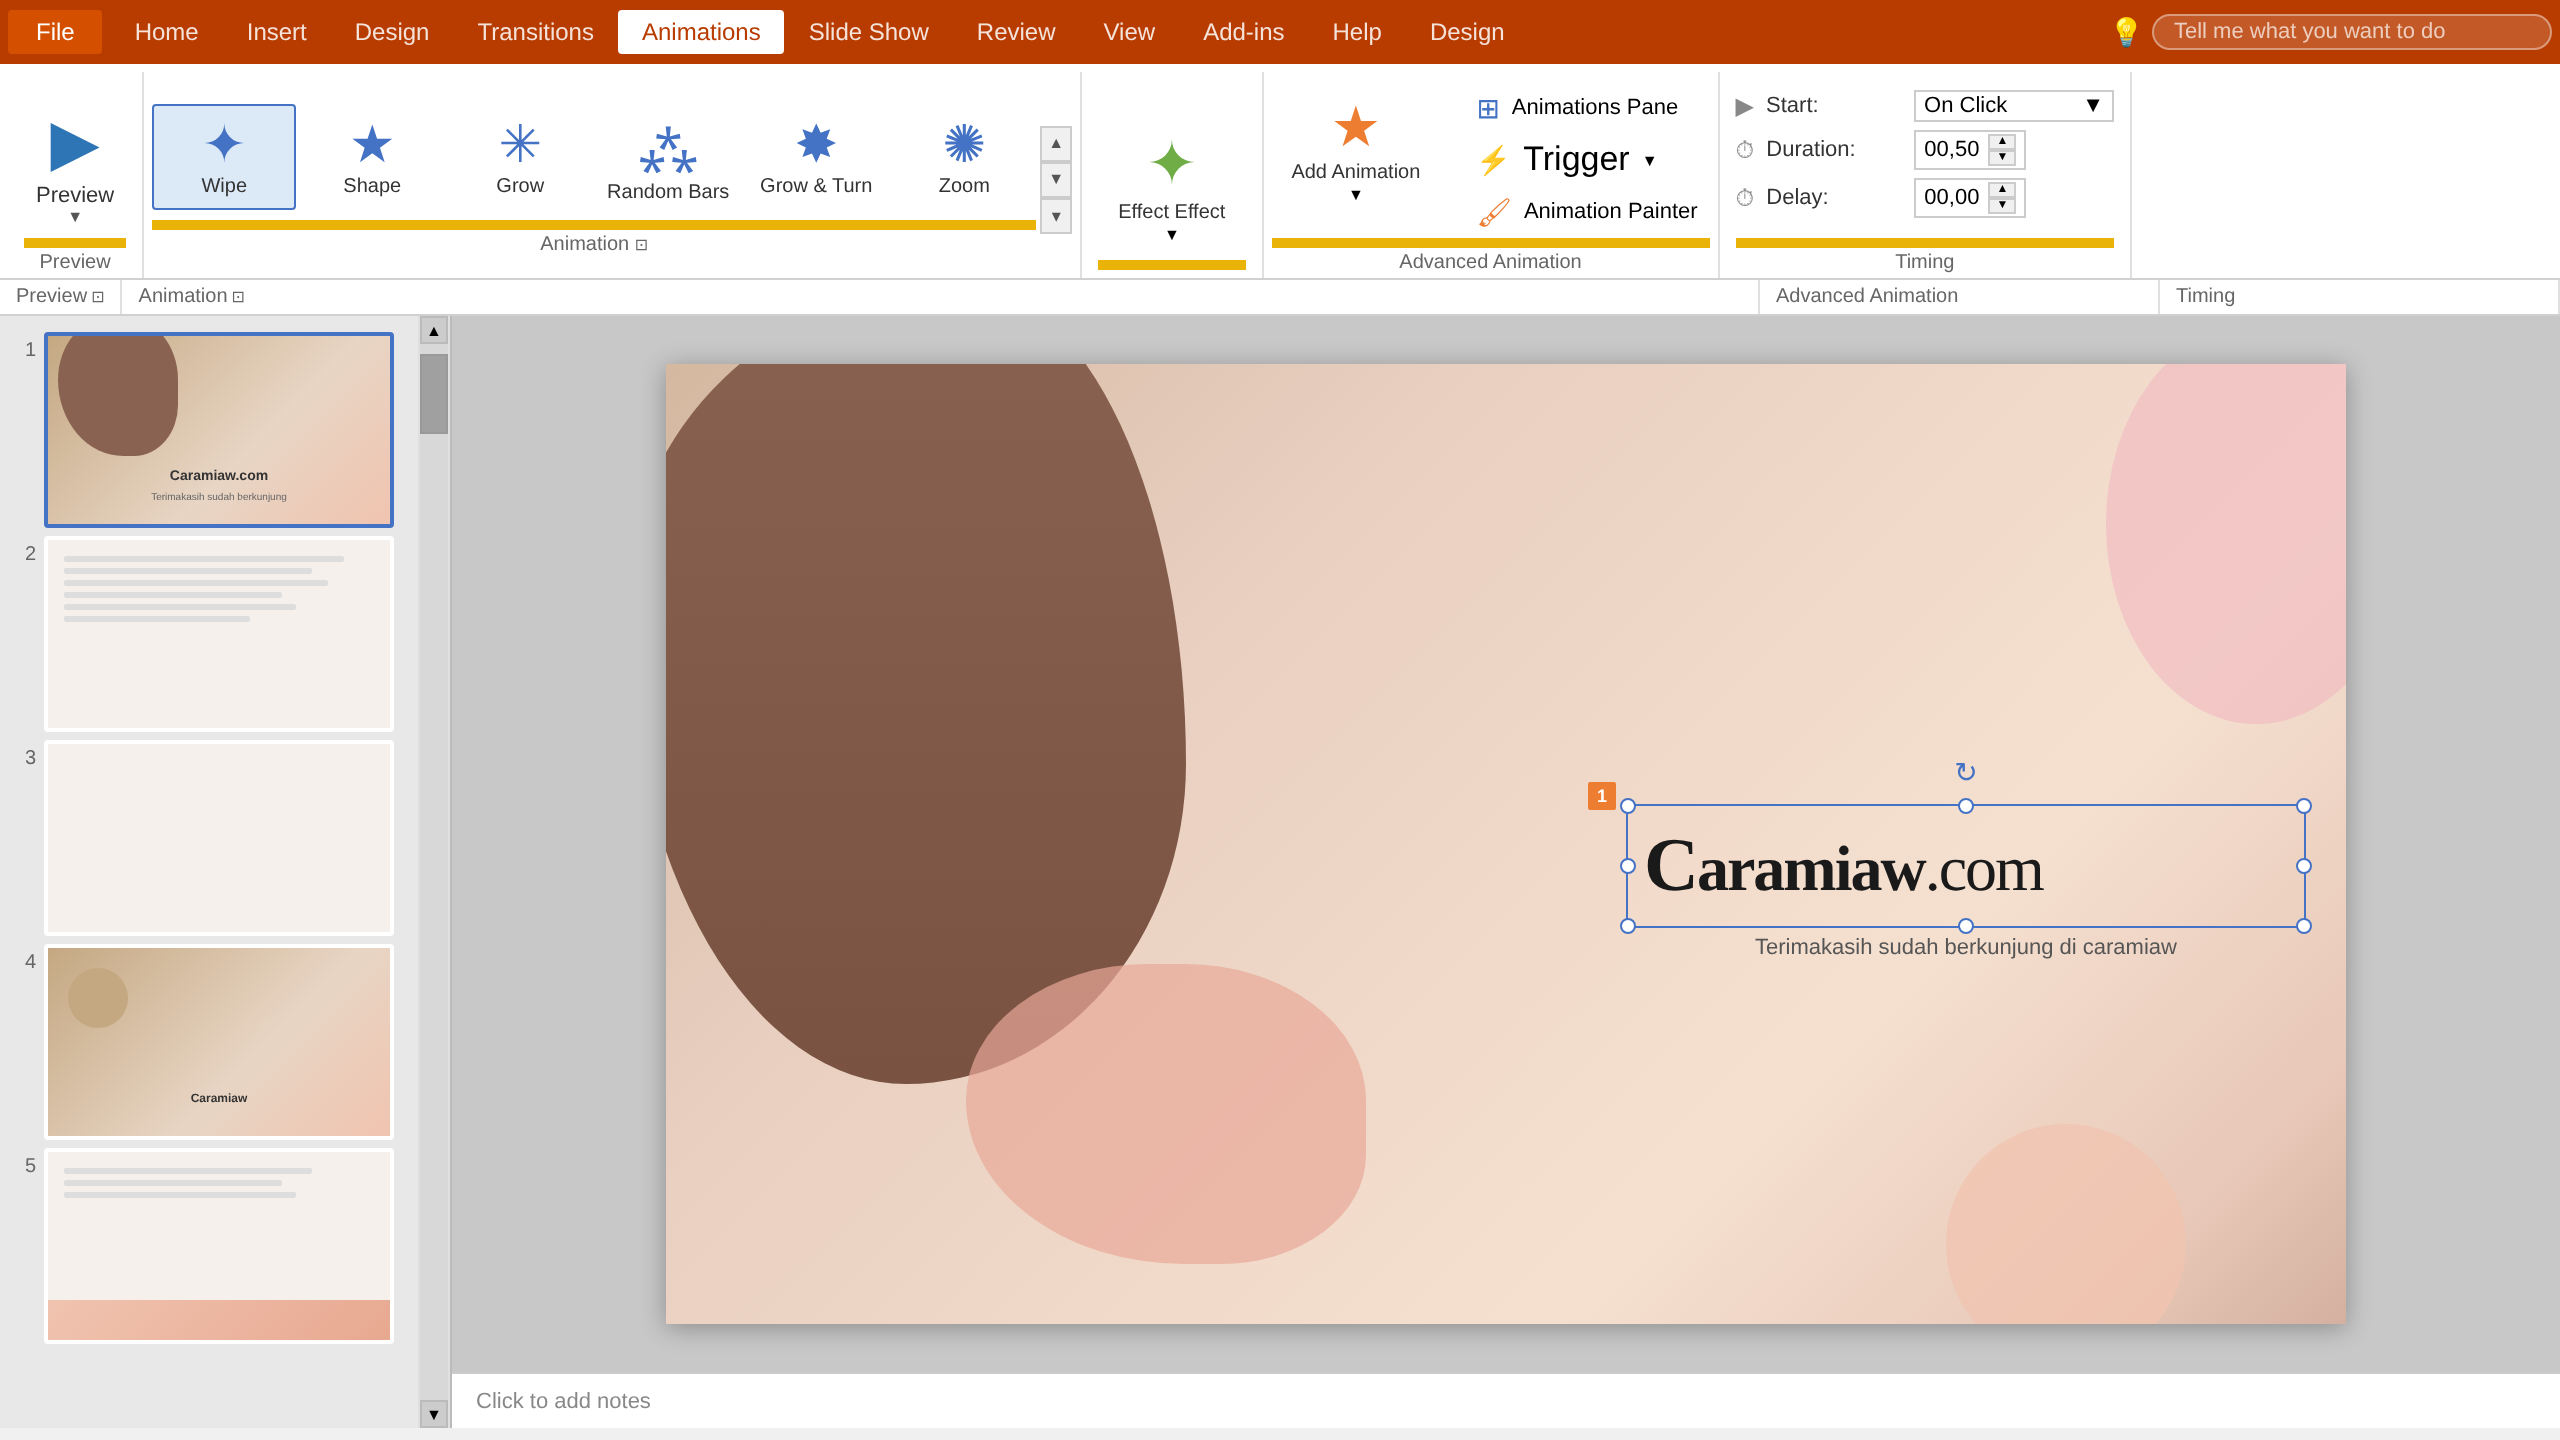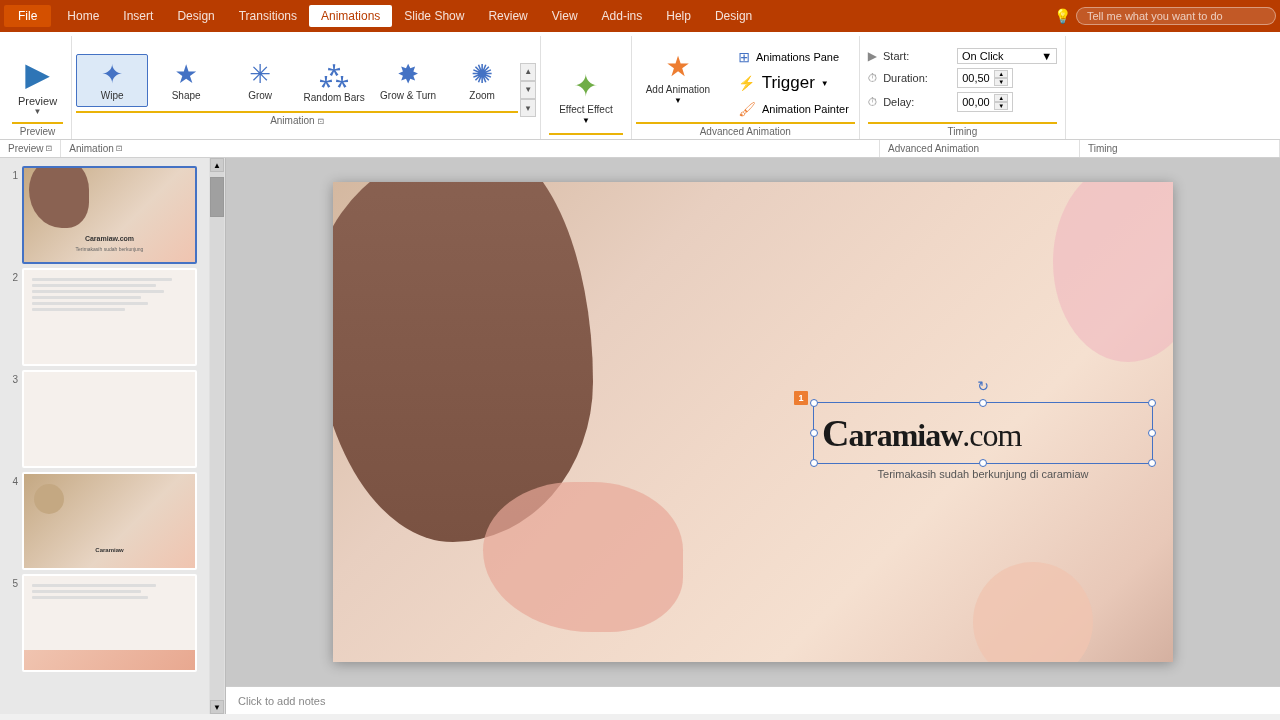--- a/index.html
+++ b/index.html
@@ -12,21 +12,21 @@
     .file-tab { background: #d45000; color: white; padding: 4px 14px; font-size: 12px; cursor: pointer; border-radius: 2px; margin-right: 4px; }
     .tell-me { margin-left: auto; display: flex; align-items: center; color: white; font-size: 12px; gap: 4px; }
     .tell-me input { background: rgba(255,255,255,0.15); border: 1px solid rgba(255,255,255,0.4); border-radius: 12px; padding: 2px 10px; color: white; font-size: 11px; width: 200px; outline: none; }
     .tell-me input::placeholder { color: rgba(255,255,255,0.7); }
 
     
     .ribbon-commands { display: flex; align-items: stretch; background: #fff; height: 108px; padding: 4px 4px 0; border-bottom: 1px solid #d0d0d0; }
 
     
     .ribbon-section { display: flex; flex-direction: column; align-items: center; justify-content: flex-end; padding: 0 8px; border-right: 1px solid #e0e0e0; }
-    .ribbon-section-label { font-size: 10px; color: #666; text-align: center; padding: 2px 0; border-top: 2px solid #eab308; width: 100%; margin-top: 2px; }
+    .ribbon-section-label { font-size: 10px; color: #666; text-align: center; padding: 2px 0; border-top: 5px solid #eab308; width: 100%; margin-top: 2px; }
 
     .preview-btn { display: flex; flex-direction: column; align-items: center; cursor: pointer; padding: 4px 6px; border-radius: 2px; }
     .preview-icon { font-size: 32px; color: #2e75b6; }
     .preview-label { font-size: 11px; color: #333; margin-top: 2px; }
     .anim-gallery-items { display: flex; align-items: center; gap: 2px; }
     .anim-item { display: flex; flex-direction: column; align-items: center; width: 72px; cursor: pointer; padding: 4px 2px; border-radius: 2px; border: 1px solid transparent; }
     .anim-item.selected { background: #dce9f7; border-color: #4472c4; }
     .anim-label { font-size: 10px; color: #333; text-align: center; line-height: 1.2; }
     .gallery-scroll { display: flex; flex-direction: column; justify-content: space-between; margin-left: 2px; }
     .gallery-scroll-btn { width: 16px; height: 18px; background: #f0f0f0; border: 1px solid #ccc; cursor: pointer; display: flex; align-items: center; justify-content: center; font-size: 8px; color: #555; }

